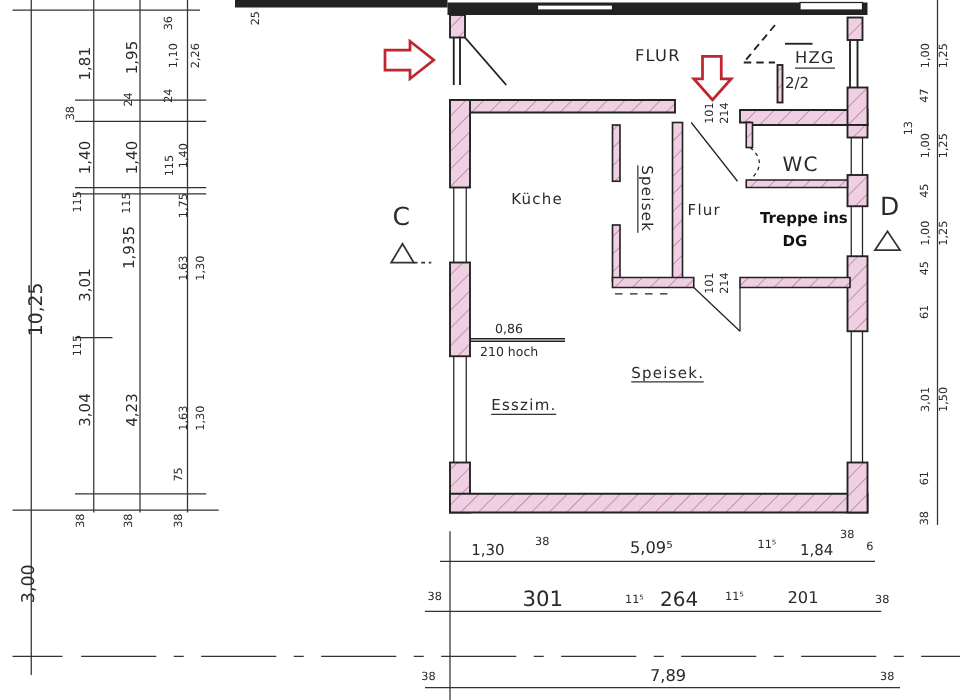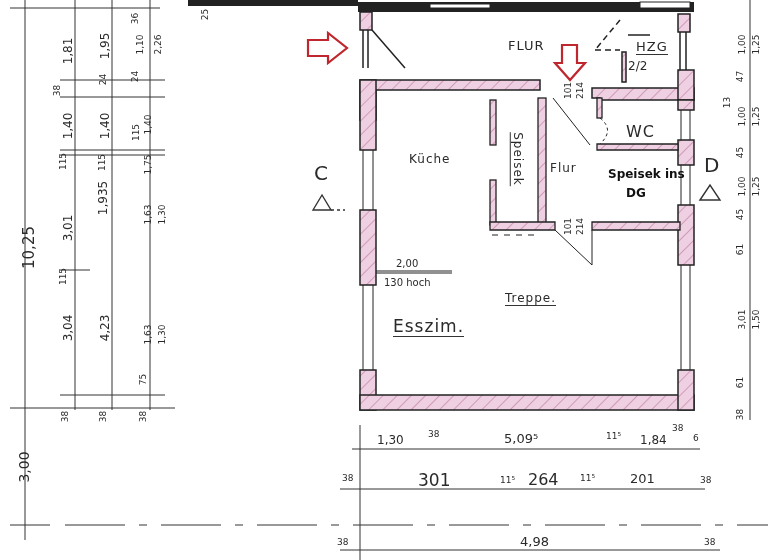--- a/index.html
+++ b/index.html
@@ -144,27 +144,27 @@
   </g>
 </svg>
 
 <div class="lbl room" style="left:508px;top:39px;">FLUR</div>
 <div class="lbl room ul" style="left:636px;top:40px;">HZG</div>
 <div class="lbl dim" style="left:628px;top:60px;">2/2</div>
 <div class="lbl room" style="left:626px;top:124px;font-size:16px;">WC</div>
 <div class="lbl room" style="left:409px;top:153px;font-size:12px;">Küche</div>
 <div class="lbl room vert90 ul" style="left:490px;top:152px;font-size:12px;">Speisek</div>
 <div class="lbl room" style="left:550px;top:162px;font-size:12px;">Flur</div>
-<div class="lbl bold" style="left:608px;top:168px;font-size:12px;">Speisek ins</div>
+<div class="lbl bold" style="left:608px;top:168px;font-size:12px;">Treppe ins</div>
 <div class="lbl bold" style="left:626px;top:187px;font-size:12px;">DG</div>
-<div class="lbl room ul" style="left:505px;top:292px;font-size:12px;">Treppe.</div>
-<div class="lbl room ul" style="left:393px;top:318px;font-size:17px;">Esszim.</div>
-
-<div class="lbl dim-s" style="left:396px;top:259px;font-size:10px;">2,00</div>
-<div class="lbl dim-s" style="left:384px;top:278px;font-size:10px;">130 hoch</div>
+<div class="lbl room ul" style="left:505px;top:292px;font-size:12px;">Speisek.</div>
+<div class="lbl room ul" style="left:393px;top:318px;font-size:12px;">Esszim.</div>
+
+<div class="lbl dim-s" style="left:396px;top:259px;font-size:10px;">0,86</div>
+<div class="lbl dim-s" style="left:384px;top:278px;font-size:10px;">210 hoch</div>
 <div class="lbl dim-s vert" style="left:560px;top:86px;">101</div>
 <div class="lbl dim-s vert" style="left:572px;top:86px;">214</div>
 <div class="lbl dim-s vert" style="left:560px;top:222px;">101</div>
 <div class="lbl dim-s vert" style="left:572px;top:222px;">214</div>
 <div class="lbl" style="left:314px;top:163px;font-size:20px;">C</div>
 <div class="lbl" style="left:704px;top:155px;font-size:20px;">D</div>
 <div class="lbl dim-s vert" style="left:200px;top:10px;">25</div>
 
 <div class="lbl vert" style="left:8px;top:240px;font-size:15px;">10,25</div>
 <div class="lbl vert" style="left:8px;top:460px;font-size:14px;">3,00</div>
@@ -225,14 +225,14 @@
 
 <div class="lbl dim-s" style="left:342px;top:474px;">38</div>
 <div class="lbl dim" style="left:418px;top:472px;font-size:17px;">301</div>
 <div class="lbl dim-s" style="left:500px;top:476px;">11⁵</div>
 <div class="lbl dim" style="left:528px;top:472px;font-size:16px;">264</div>
 <div class="lbl dim-s" style="left:580px;top:474px;">11⁵</div>
 <div class="lbl dim" style="left:630px;top:472px;font-size:13px;">201</div>
 <div class="lbl dim-s" style="left:700px;top:476px;">38</div>
 
 <div class="lbl dim-s" style="left:337px;top:538px;">38</div>
-<div class="lbl dim" style="left:520px;top:535px;font-size:13px;">4,98</div>
+<div class="lbl dim" style="left:520px;top:535px;font-size:13px;">7,89</div>
 <div class="lbl dim-s" style="left:704px;top:538px;">38</div>
 
 </body></html>

